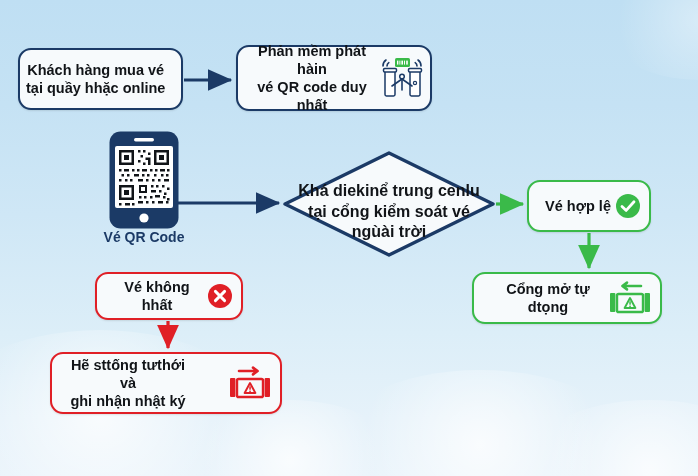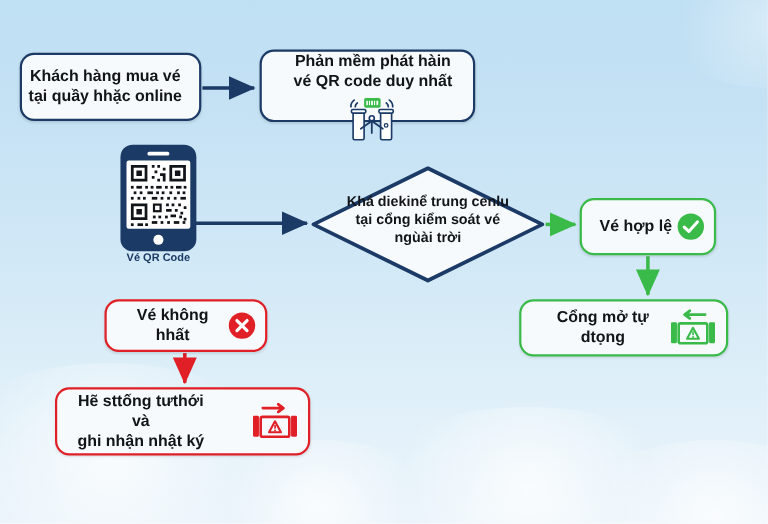--- a/index.html
+++ b/index.html
@@ -75,64 +75,63 @@
 
   
   #box-purchase {
     left: 18px; top: 48px; width: 165px; height: 62px;
   }
   #box-purchase .node-label { padding: 0 6px; }
 
   
   #box-software {
     left: 236px; top: 45px; width: 196px; height: 66px;
-    justify-content: flex-start;
+    justify-content: flex-end;
     padding-left: 10px;
-    flex-direction: column;
   }
   #box-software .node-label { flex: 1; text-align: center; }
   .gate-icon-wrap {
     width: 52px; height: 52px;
     flex: 0 0 52px;
     display: flex; align-items: center; justify-content: center;
     margin-right: 2px;
   }
 
   
   #diamond-check {
     position: absolute;
     left: 283px; top: 152px;
     width: 212px; height: 104px;
   }
   #diamond-text {
     position: absolute;
-    left: 283px; top: 148px;
+    left: 283px; top: 160px;
     width: 212px; height: 104px;
     display: flex; align-items: center; justify-content: center;
     text-align: center;
     font-weight: bold;
-    font-size: 13px;
+    font-size: 16px;
     line-height: 1.3;
     color: #111418;
     white-space: pre-line;
     pointer-events: none;
   }
 
   
   #phone-qr {
     position: absolute;
     left: 108px; top: 130px;
     width: 72px; height: 100px;
   }
   #phone-caption {
     position: absolute;
     left: 78px; top: 229px;
     width: 132px;
     text-align: center;
-    font-size: 10px;
+    font-size: 14px;
     font-weight: bold;
     color: #1b3a66;
   }
 
   
   #box-valid {
     left: 527px; top: 180px; width: 124px; height: 52px;
     justify-content: flex-start; padding-left: 14px;
   }
   #box-valid .node-label { flex: 1; text-align: center; }

